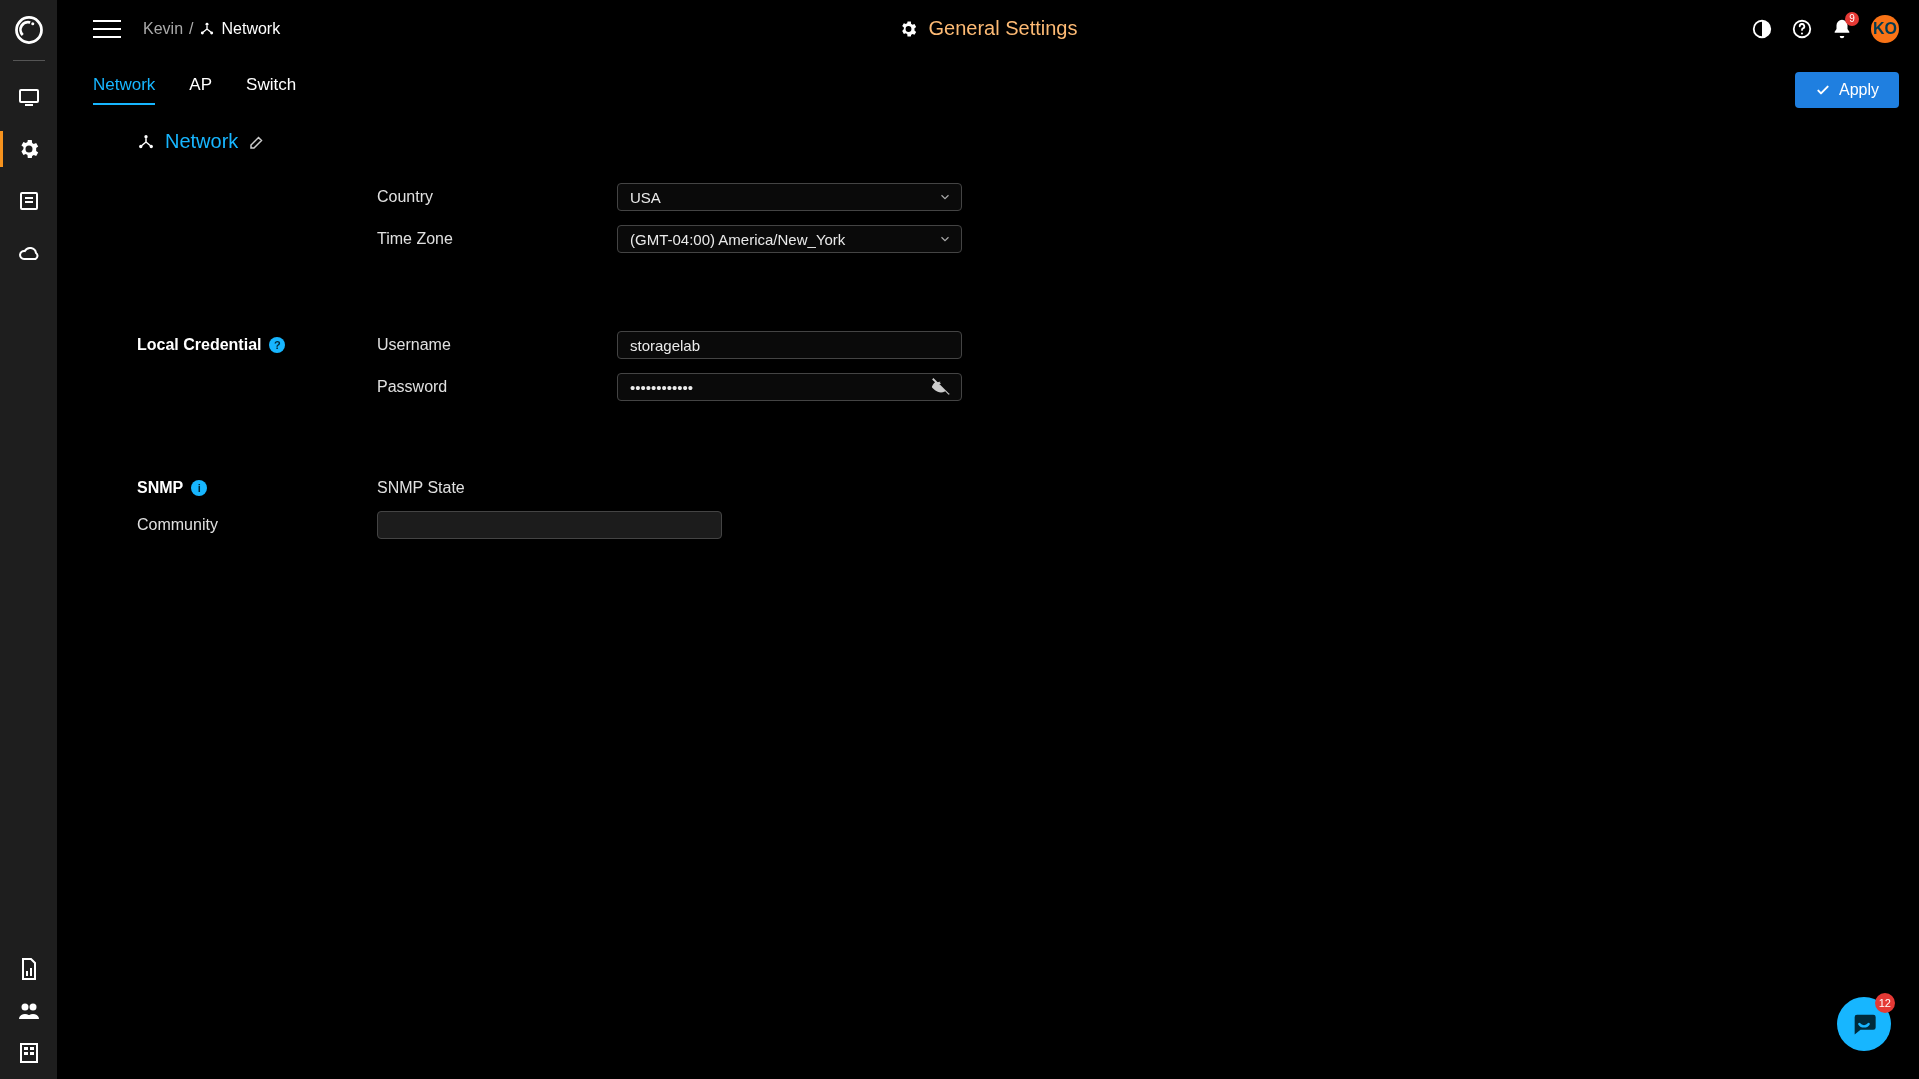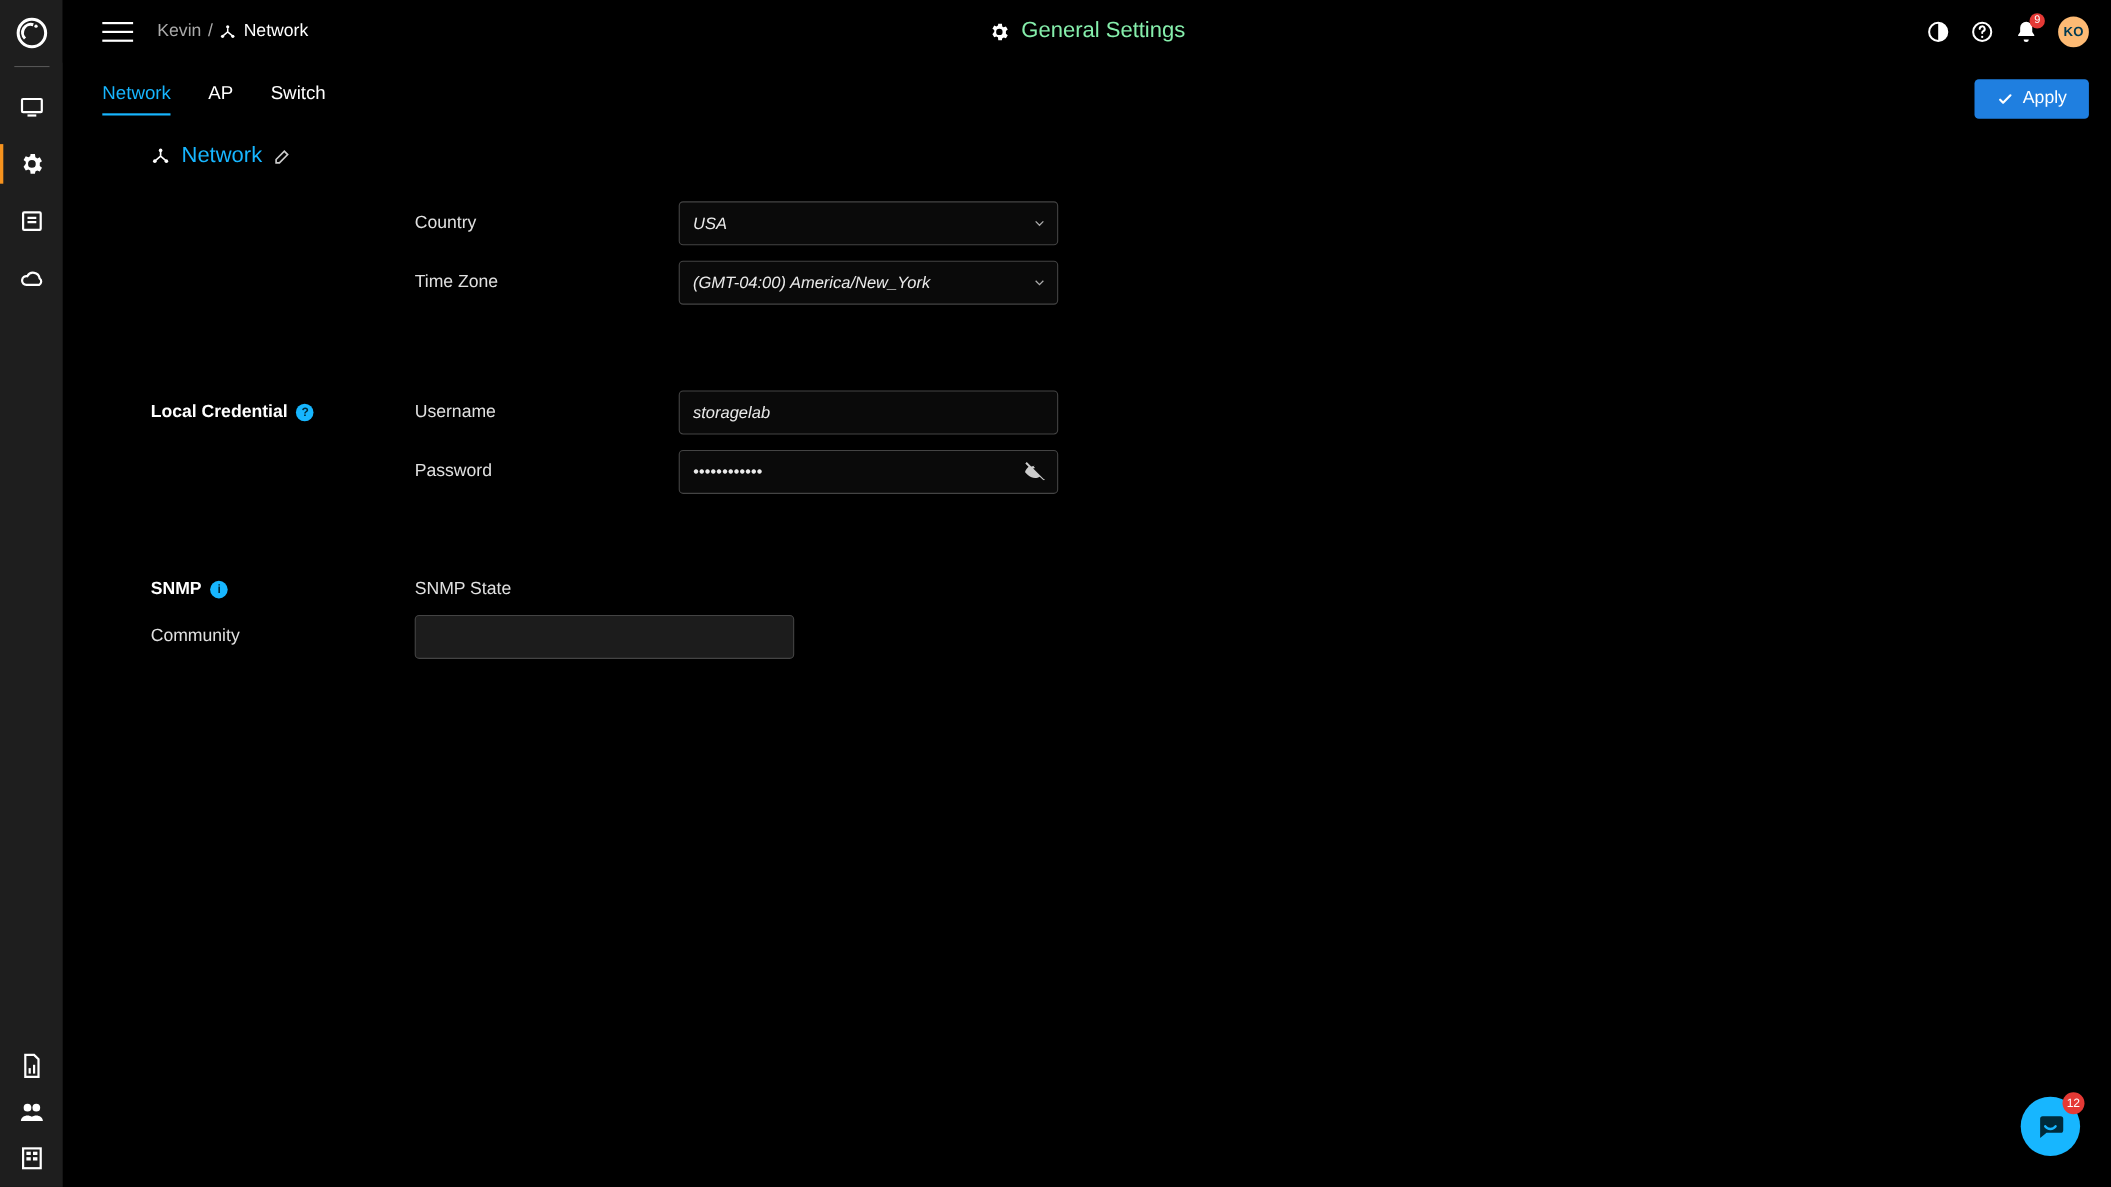--- a/index.html
+++ b/index.html
@@ -77,31 +77,31 @@
 }
 .breadcrumb .user{color:#aaa;text-align:center;}
 .breadcrumb .sep{color:#aaa;}
 .breadcrumb .net-icon{display:inline-flex;}
 .breadcrumb .net-name{color:#fff;}
 .page-title-wrap{
   position:absolute;
   left:50%;transform:translateX(-50%);
   display:flex;align-items:center;gap:10px;
   font-size:20px;
-  color:#86efac;
+  color:#fdba74;
 }
 .top-right{
   position:absolute;right:20px;top:0;height:57px;
   display:flex;align-items:center;gap:18px;
 }
 .avatar{
   width:28px;height:28px;border-radius:50%;
-  background:#fdba74;color:#003a52;
+  background:#f97316;color:#003a52;
   display:flex;align-items:center;justify-content:center;
-  font-size:12px;font-weight:700;
+  font-size:16px;font-weight:700;
 }
 .bell-wrap{position:relative;}
 .bell-badge{
   position:absolute;top:-6px;right:-6px;
   background:#e53935;color:#fff;
   border-radius:8px;min-width:14px;height:14px;
   font-size:10px;line-height:14px;text-align:center;padding:0 3px;
 }
 
 
@@ -149,29 +149,28 @@
   row-gap:14px;
   align-items:center;
   font-size:16px;
 }
 .form-grid .group-label{
   color:#fff;font-weight:700;
   display:flex;align-items:center;gap:8px;
 }
 .form-grid .field-label{color:#e0e0e0;}
 .input, .select{
-  height:40px;
+  height:28px;
   background:#0a0a0a;
   border:1px solid #444;
   border-radius:4px;
   color:#eaeaea;
   padding:0 12px;
   font-size:15px;
   width:345px;
-  font-style:italic;
 }
 .input.disabled{background:#1c1c1c;color:#666;}
 .select{
   appearance:none;
   position:relative;
 }
 .select-wrap{position:relative;width:345px;}
 .select-wrap .chev{
   position:absolute;right:10px;top:50%;transform:translateY(-50%);
   pointer-events:none;color:#aaa;

